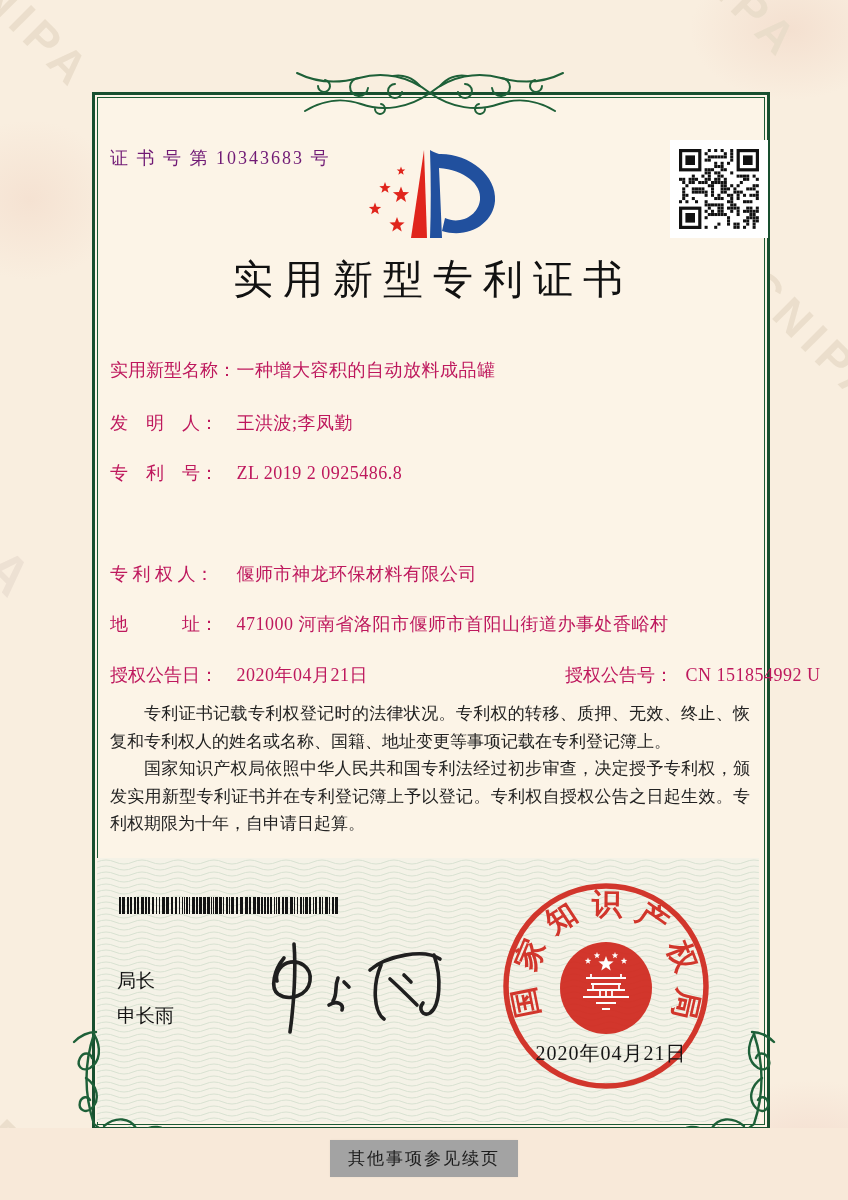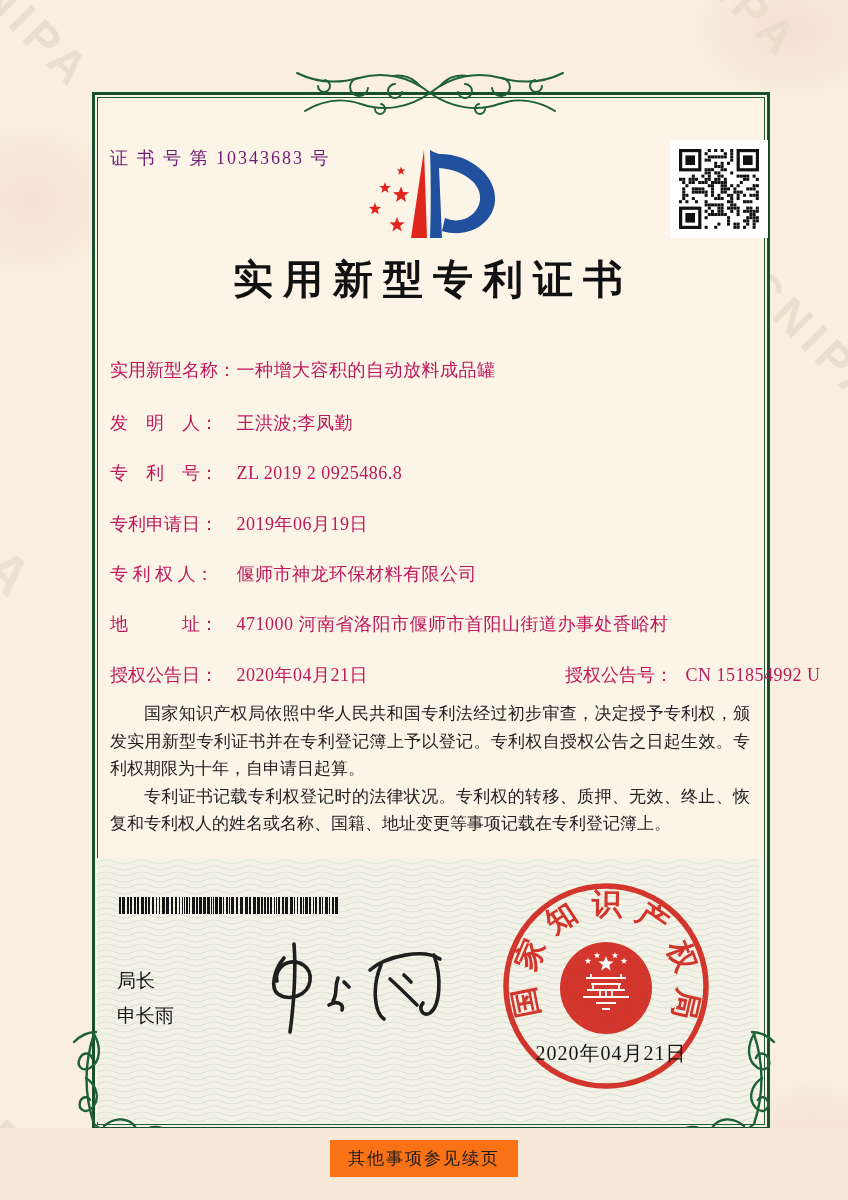--- a/index.html
+++ b/index.html
@@ -17,21 +17,21 @@
   .frame{position:absolute;left:92px;top:92px;width:672px;height:1032px;border:3px solid #184f2f;background:#fcf4e7;}
   .frame-inner{position:absolute;left:2px;top:2px;right:2px;bottom:2px;border:1px solid #1b5a34;}
   .ornament{position:absolute;pointer-events:none;}
 
   
   .guilloche{position:absolute;left:97px;top:858px;width:662px;height:264px;background:#f4f2e7;}
 
   .cert-no{position:absolute;left:110px;top:146px;font-size:18px;letter-spacing:2px;color:#701a75;}
   .logo{position:absolute;left:352px;top:138px;}
   .qrbox{position:absolute;left:670px;top:140px;width:98px;height:98px;background:#fff;display:flex;align-items:center;justify-content:center;}
-  .title{position:absolute;left:92px;top:252px;width:672px;text-align:center;font-size:40px;font-weight:bold;
+  .title{position:absolute;left:92px;top:252px;width:672px;text-align:center;font-size:40px;font-weight:normal;
          letter-spacing:10px;padding-left:10px;box-sizing:border-box;color:#111;}
 
   .row{position:absolute;left:110px;width:640px;font-size:18px;color:#be185d;white-space:nowrap;}
   .row .lab{display:inline-block;width:122px;}
   .row .val{letter-spacing:.5px;}
   .grant-no-pair{position:absolute;left:455px;top:0;}
   .grant-no-pair .lab2{margin-right:8px;}
 
   .paras{position:absolute;left:110px;top:700px;width:640px;font-size:17px;line-height:1.62;
          color:#222;text-align:justify;}
@@ -42,21 +42,21 @@
          font-size:19px;color:#111;line-height:1.85;}
   .signature{position:absolute;left:232px;top:938px;}
 
   .seal{position:absolute;left:500px;top:880px;}
   .seal-date{position:absolute;left:516px;top:1040px;width:190px;text-align:center;font-size:20px;
              letter-spacing:1px;color:#151515;z-index:6;}
 
   .page-footer{position:absolute;left:92px;top:1104px;width:672px;text-align:center;font-size:15px;
                letter-spacing:2px;color:#222;margin-top:22px;}
   .bottom-strip{position:absolute;left:0;top:1128px;width:848px;height:72px;background:#f8e9d9;}
-  .cont-note{position:absolute;left:50%;top:1140px;transform:translateX(-50%);background:#f97316;
+  .cont-note{position:absolute;left:50%;top:1140px;transform:translateX(-50%);background:#a3a3a3;
              padding:7px 18px;font-size:17px;letter-spacing:2px;color:#1c1c1c;box-shadow:0 0 2px rgba(0,0,0,.06);}
 </style>
 </head>
 <body>
 
 <div id="page">
 
   <div class="blob" style="left:690px;top:-40px;width:200px;height:140px;background:radial-gradient(closest-side,#f4e0d0,rgba(244,224,208,0));"></div>
   <div class="blob" style="left:-60px;top:120px;width:180px;height:160px;background:radial-gradient(closest-side,#f5e2d2,rgba(245,226,210,0));"></div>
   <div class="blob" style="left:700px;top:1080px;width:220px;height:140px;background:radial-gradient(closest-side,#f4ded0,rgba(244,222,208,0));"></div>
@@ -387,45 +387,41 @@
     <span class="val">一种增大容积的自动放料成品罐</span>
   </div>
   <div class="row" style="top:411px;">
     <span class="lab">发　明　人：</span>
     <span class="val">王洪波;李凤勤</span>
   </div>
   <div class="row" style="top:461px;">
     <span class="lab">专　利　号：</span>
     <span class="val">ZL 2019 2 0925486.8</span>
   </div>
-  <div class="row" style="top:512px;">
-    <span class="lab">专利申请日：</span>
-    <span class="val">2019年06月19日</span>
-  </div>
   <div class="row" style="top:562px;">
     <span class="lab">专 利 权 人：</span>
     <span class="val">偃师市神龙环保材料有限公司</span>
   </div>
   <div class="row" style="top:612px;">
     <span class="lab">地　　　址：</span>
     <span class="val">471000 河南省洛阳市偃师市首阳山街道办事处香峪村</span>
   </div>
 
   <div class="row" style="top:663px;">
     <span class="lab">授权公告日：</span>
     <span class="val">2020年04月21日</span>
     <span class="grant-no-pair">
       <span class="lab2">授权公告号：</span>
       <span class="val">CN 151854992 U</span>
     </span>
   </div>
 
   <div class="paras">
+    <p>专利证书记载专利权登记时的法律状况。专利权的转移、质押、无效、终止、恢复和专利权人的姓名或名称、国籍、地址变更等事项记载在专利登记簿上。</p>
     <p>国家知识产权局依照中华人民共和国专利法经过初步审查，决定授予专利权，颁发实用新型专利证书并在专利登记簿上予以登记。专利权自授权公告之日起生效。专利权期限为十年，自申请日起算。</p>
-    <p>专利证书记载专利权登记时的法律状况。专利权的转移、质押、无效、终止、恢复和专利权人的姓名或名称、国籍、地址变更等事项记载在专利登记簿上。</p>
   </div>
 
   <svg class="barcode" id="barcode" width="222" height="18" viewBox="0 0 222 18">
       <rect x="1" y="0" width="2" height="17" fill="#141414"></rect>
       <rect x="4" y="0" width="3" height="17" fill="#141414"></rect>
       <rect x="9" y="0" width="2" height="17" fill="#141414"></rect>
       <rect x="12" y="0" width="2" height="17" fill="#141414"></rect>
       <rect x="16" y="0" width="2" height="17" fill="#141414"></rect>
       <rect x="19" y="0" width="2" height="17" fill="#141414"></rect>
       <rect x="23" y="0" width="3" height="17" fill="#141414"></rect>

